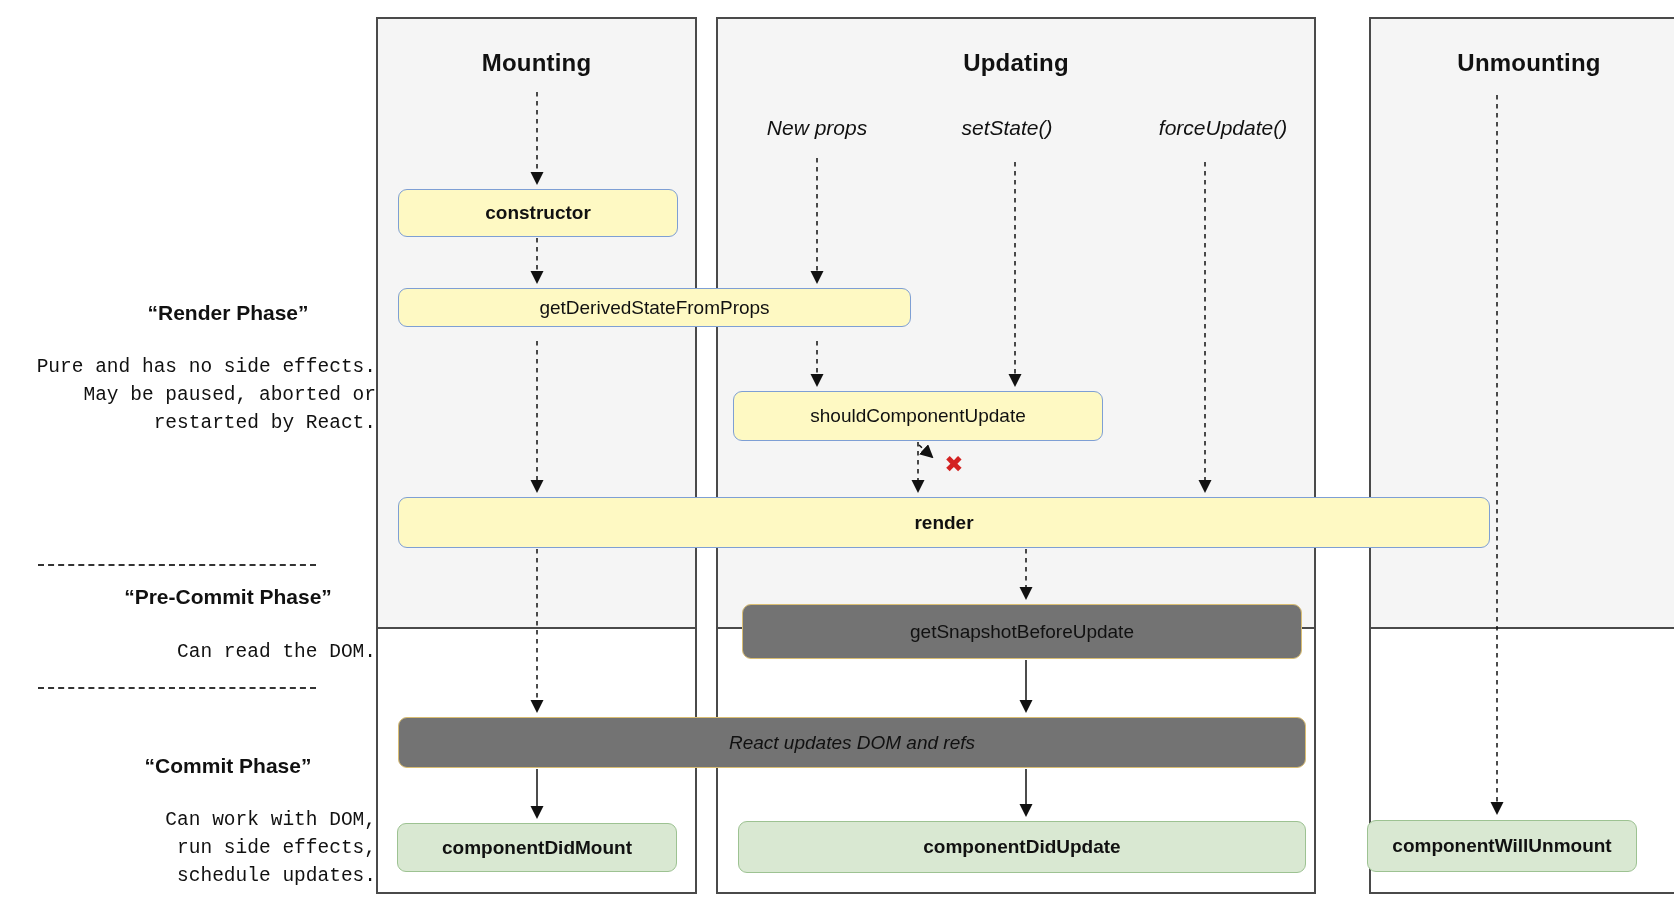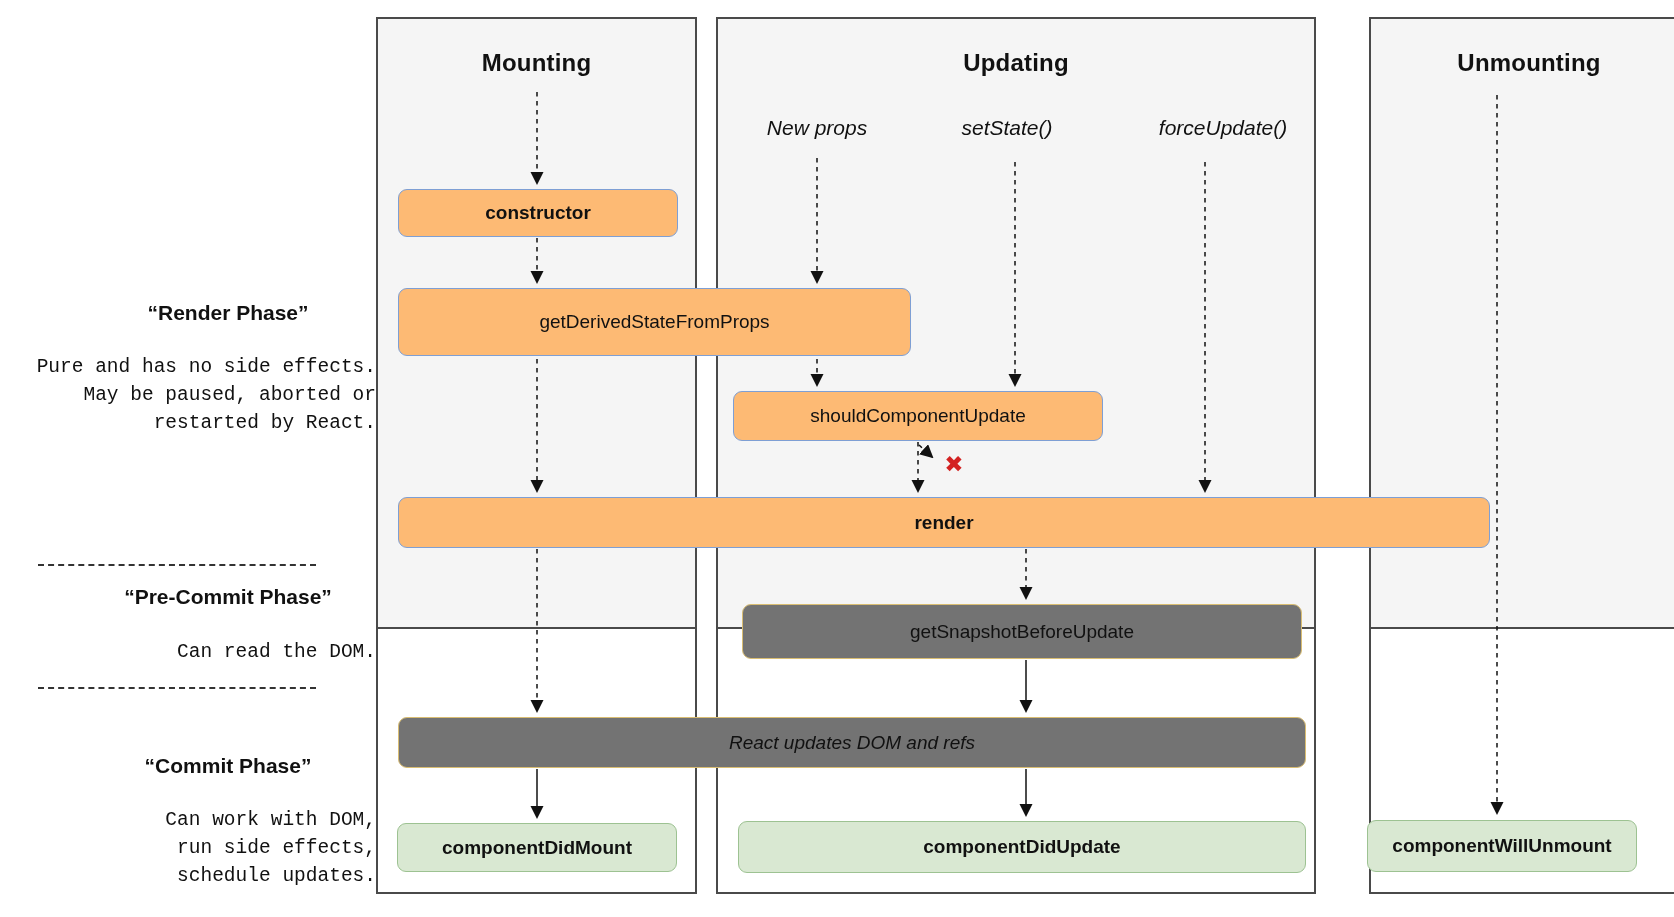--- a/index.html
+++ b/index.html
@@ -19,21 +19,21 @@
   .side{position:absolute;left:0;top:0;width:376px;height:917px;z-index:2;}
   .side-title{position:absolute;left:0;width:376px;text-align:center;font-weight:bold;font-size:21px;padding-left:40px;}
   .side-desc{position:absolute;left:0;width:376px;text-align:right;font-size:19.5px;line-height:28px;white-space:pre-line;font-family:Liberation Mono, monospace;}
   .divider{position:absolute;left:38px;width:278px;height:0;border-top:2px dashed #333;}
 
   
   .trigger{position:absolute;width:220px;text-align:center;font-style:italic;font-size:21px;z-index:3;}
 
   
   .box{position:absolute;display:flex;align-items:center;justify-content:center;border-radius:9px;font-size:19px;box-sizing:border-box;z-index:4;text-align:center;}
-  .box-blue{background:#fdba74;border:1.5px solid #7e9fd4;}
+  .box-blue{background:#fef9c3;border:1.5px solid #7e9fd4;}
   .box-yellow{background:#737373;border:1.5px solid #d9bd72;}
   .box-green{background:#d9e8d2;border:1.5px solid #9dc292;}
   .bold{font-weight:bold;}
   .italic{font-style:italic;}
 
   .arrows{position:absolute;left:0;top:0;z-index:3;pointer-events:none;}
 
   .abort-x{position:absolute;left:940px;top:450px;width:28px;height:28px;display:flex;align-items:center;justify-content:center;
     color:#d32222;font-size:23px;font-weight:bold;z-index:5;}
 </style>
@@ -102,21 +102,21 @@
 
     <line x1="537" y1="769" x2="537" y2="817" stroke="#111" stroke-width="1.5" marker-end="url(#arr)"></line>
     <line x1="1026" y1="660" x2="1026" y2="711" stroke="#111" stroke-width="1.5" marker-end="url(#arr)"></line>
     <line x1="1026" y1="769" x2="1026" y2="815" stroke="#111" stroke-width="1.5" marker-end="url(#arr)"></line>
   </svg>
 
   <div class="abort-x">✖</div>
 
   <div class="box box-blue bold" style="left:398px;top:189px;width:280px;height:48px">constructor</div>
 
-  <div class="box box-blue" style="left:398px;top:288px;width:513px;height:68px">getDerivedStateFromProps</div>
+  <div class="box box-blue" style="left:398px;top:288px;width:513px;height:39px">getDerivedStateFromProps</div>
 
   <div class="box box-blue" style="left:733px;top:391px;width:370px;height:50px">shouldComponentUpdate</div>
 
   <div class="box box-blue bold" style="left:398px;top:497px;width:1092px;height:51px">render</div>
 
   <div class="box box-yellow" style="left:742px;top:604px;width:560px;height:55px">getSnapshotBeforeUpdate</div>
 
   <div class="box box-yellow italic" style="left:398px;top:717px;width:908px;height:51px">React updates DOM and refs</div>
 
   <div class="box box-green bold" style="left:397px;top:823px;width:280px;height:49px">componentDidMount</div>

